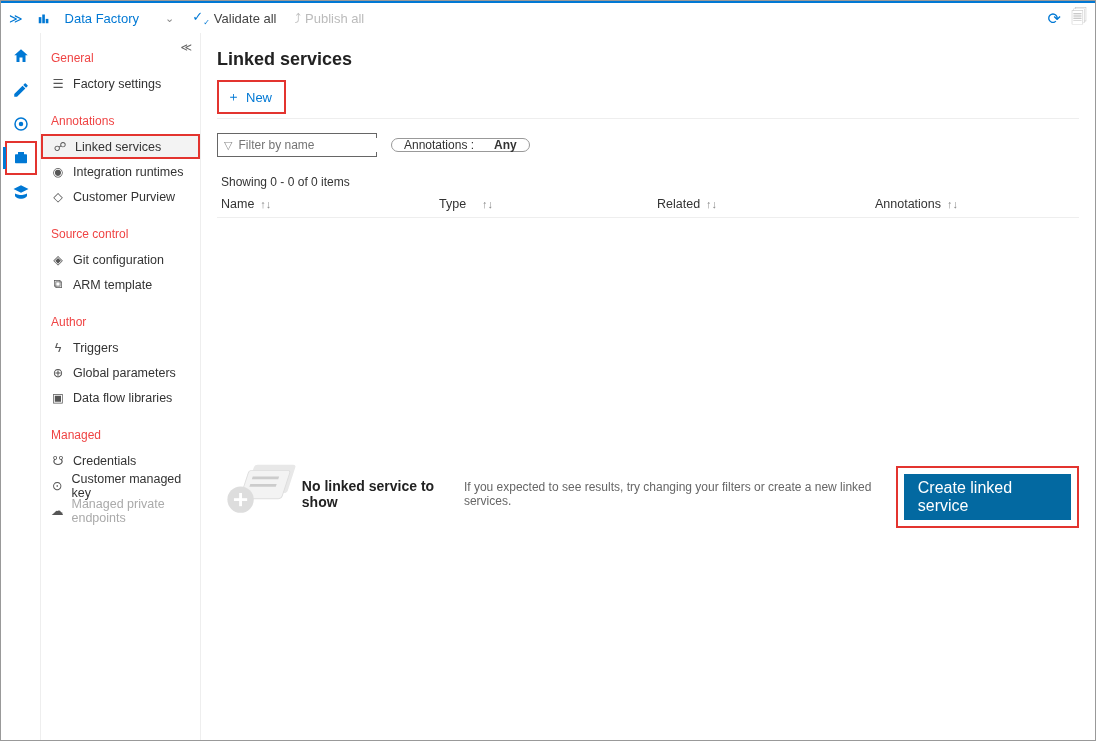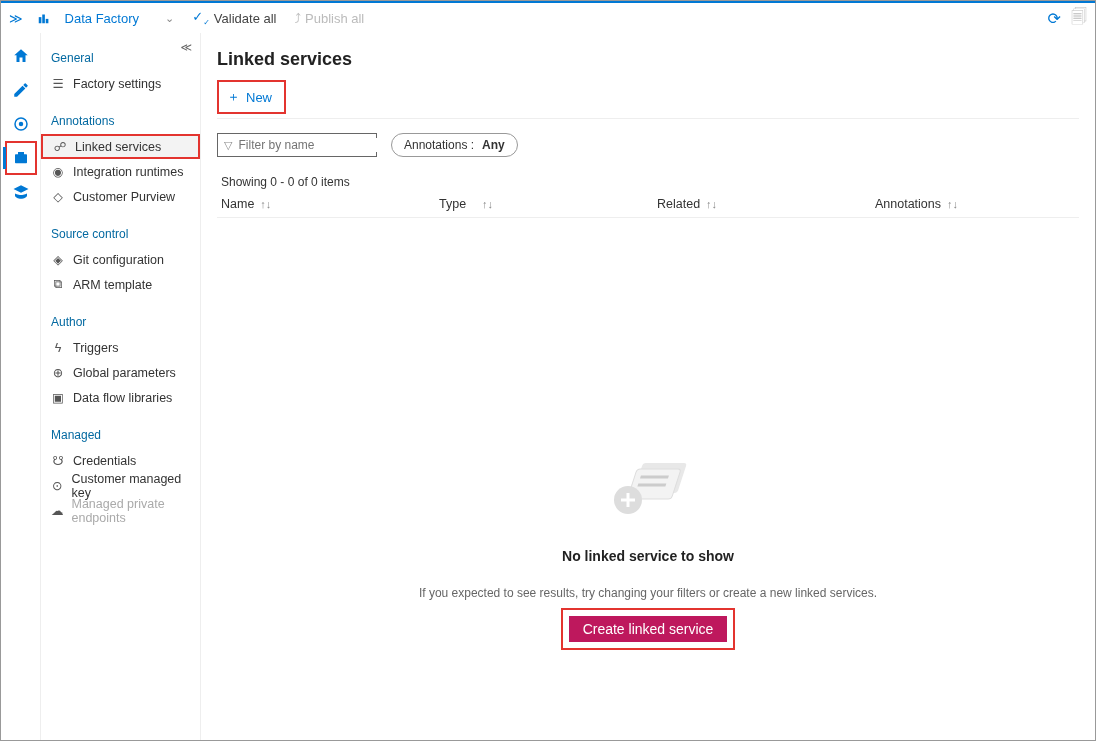--- a/index.html
+++ b/index.html
@@ -17,52 +17,52 @@
 
   .layout { display:flex; height:calc(100% - 32px); }
 
   .leftbar { width:40px; display:flex; flex-direction:column; align-items:center; padding-top:6px; gap:0; border-right:1px solid #eee; }
   .leftbar .navicon { width:32px; height:34px; display:flex; align-items:center; justify-content:center; color:#0078d4; cursor:pointer; position:relative;}
   .leftbar .navicon.sel { border:2px solid #e3342f; }
   .leftbar .navicon.sel::before { content:""; position:absolute; left:-4px; top:4px; bottom:4px; width:3px; background:#0078d4; }
 
   .sidepanel { width:160px; border-right:1px solid #eee; padding:0 0 0 0; position:relative; }
   .sidepanel .collapse { position:absolute; top:8px; right:8px; color:#666; font-size:11px; cursor:pointer;}
-  .sidepanel .section { color:#0369a1; font-size:12px; padding:18px 10px 6px 10px; }
+  .sidepanel .section { color:#ef4444; font-size:12px; padding:18px 10px 6px 10px; }
   .sidepanel .item { display:flex; align-items:center; gap:8px; padding:4px 10px; font-size:12.5px; color:#333; height:25px; cursor:pointer;}
   .sidepanel .item .icn { width:14px; display:flex; justify-content:center; color:#555;}
   .sidepanel .item.muted { color:#aaa; }
   .sidepanel .item.highlight { border:2px solid #e3342f; background:#f3f3f3; }
 
   .main { flex:1; padding:16px 16px 0 16px; overflow:hidden; }
   .main h1 { font-size:18px; font-weight:600; color:#222; margin-bottom:10px;}
   .main .desc { font-size:12px; color:#555; margin-bottom:10px;}
   .main .desc a { color:#0078d4; text-decoration:none; }
   .main .newbtn-wrap { display:inline-block; border:2px solid #e3342f; padding:0px;}
   .main .newbtn { display:flex; align-items:center; gap:6px; color:#0078d4; font-size:13px; padding:6px 12px 6px 8px; cursor:pointer;}
   .divider { height:1px; background:#eee; margin:4px 0 14px 0;}
   .filterrow { display:flex; align-items:center; gap:14px; }
   .filterbox { display:flex; align-items:center; border:1px solid #666; width:160px; height:24px; padding:0 6px; gap:6px;}
   .filterbox input { border:none; outline:none; font-size:12px; flex:1; }
-  .pill { border:1px solid #999; border-radius:12px; height:24px; display:flex; align-items:center; padding:0 12px; font-size:12px; color:#333;}
-  .pill b { margin-left:8px; font-weight:600;}
+  .pill { border:1px solid #999; border-radius:12px; height:14px; display:flex; align-items:center; padding:0 12px; font-size:12px; color:#333;}
+  .pill b { margin-left:20px; font-weight:600;}
   .showing { font-size:12px; color:#333; margin:18px 0 8px 4px;}
   .theader { display:flex; border-bottom:1px solid #eee; padding:0 4px 6px 4px;}
   .th { font-size:12.5px; color:#333; display:flex; align-items:center; gap:6px;}
   .th .sort { font-size:11px; color:#888;}
   .c-name { width:218px;align-items:center;}
   .c-type { width:218px;gap:16px;}
   .c-rel  { width:218px;}
   .c-ann  { flex:1;}
 
-  .empty { display:flex; flex-direction:column; align-items:center; margin-top:240px;}
+  .empty { display:flex; flex-direction:row; margin-top:240px;}
   .empty .title { font-weight:600; font-size:14px; color:#222; margin-top:20px;}
   .empty .sub { font-size:12px; color:#666; margin-top:22px;}
   .empty .btnwrap { border:2px solid #e3342f; padding:6px; margin-top:8px;}
-  .empty .btn { background:#be185d; color:#fff; font-size:14px; padding:5px 14px; cursor:pointer;}
+  .empty .btn { background:#0369a1; color:#fff; font-size:16px; padding:5px 14px; cursor:pointer;}
 </style>
 </head>
 <body>
 
 <div class="topbar">
   <span class="expand">≫</span>
   <div class="brand">
     <svg viewBox="0 0 16 16">
         <rect x="2" y="7" width="3" height="7" fill="#0078d4"></rect>
         <rect x="6" y="4" width="3" height="10" fill="#0078d4"></rect>

